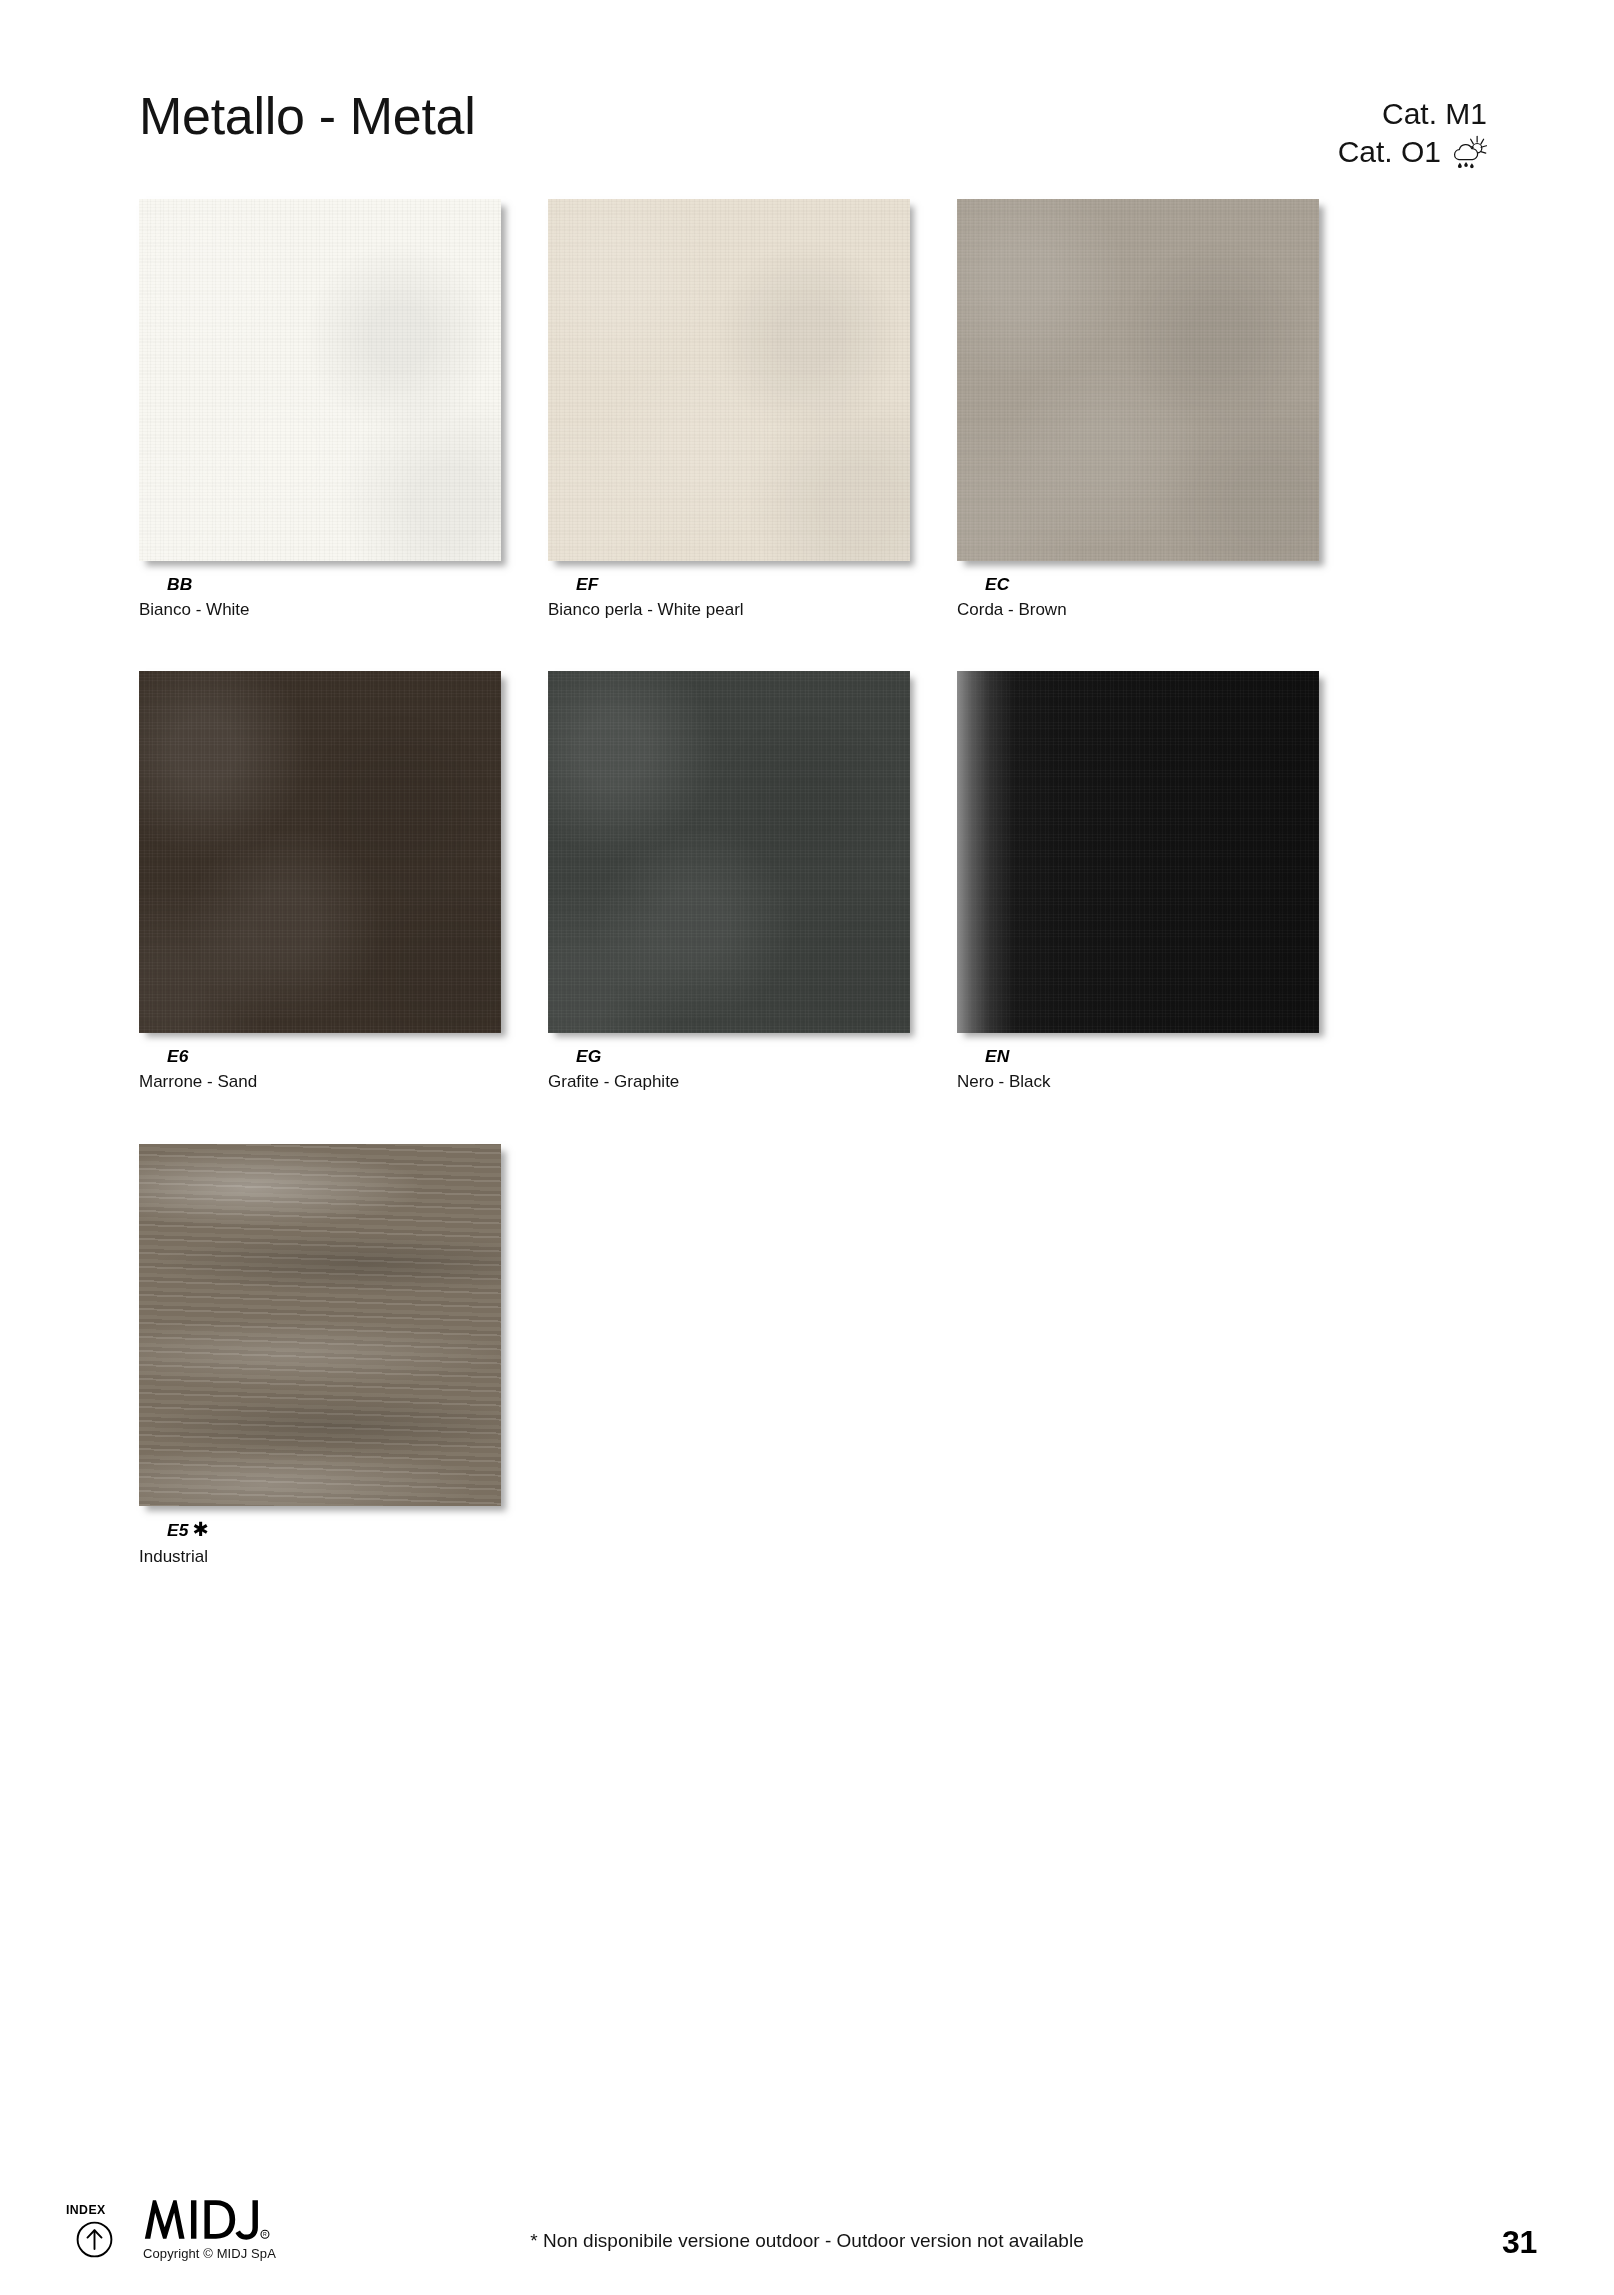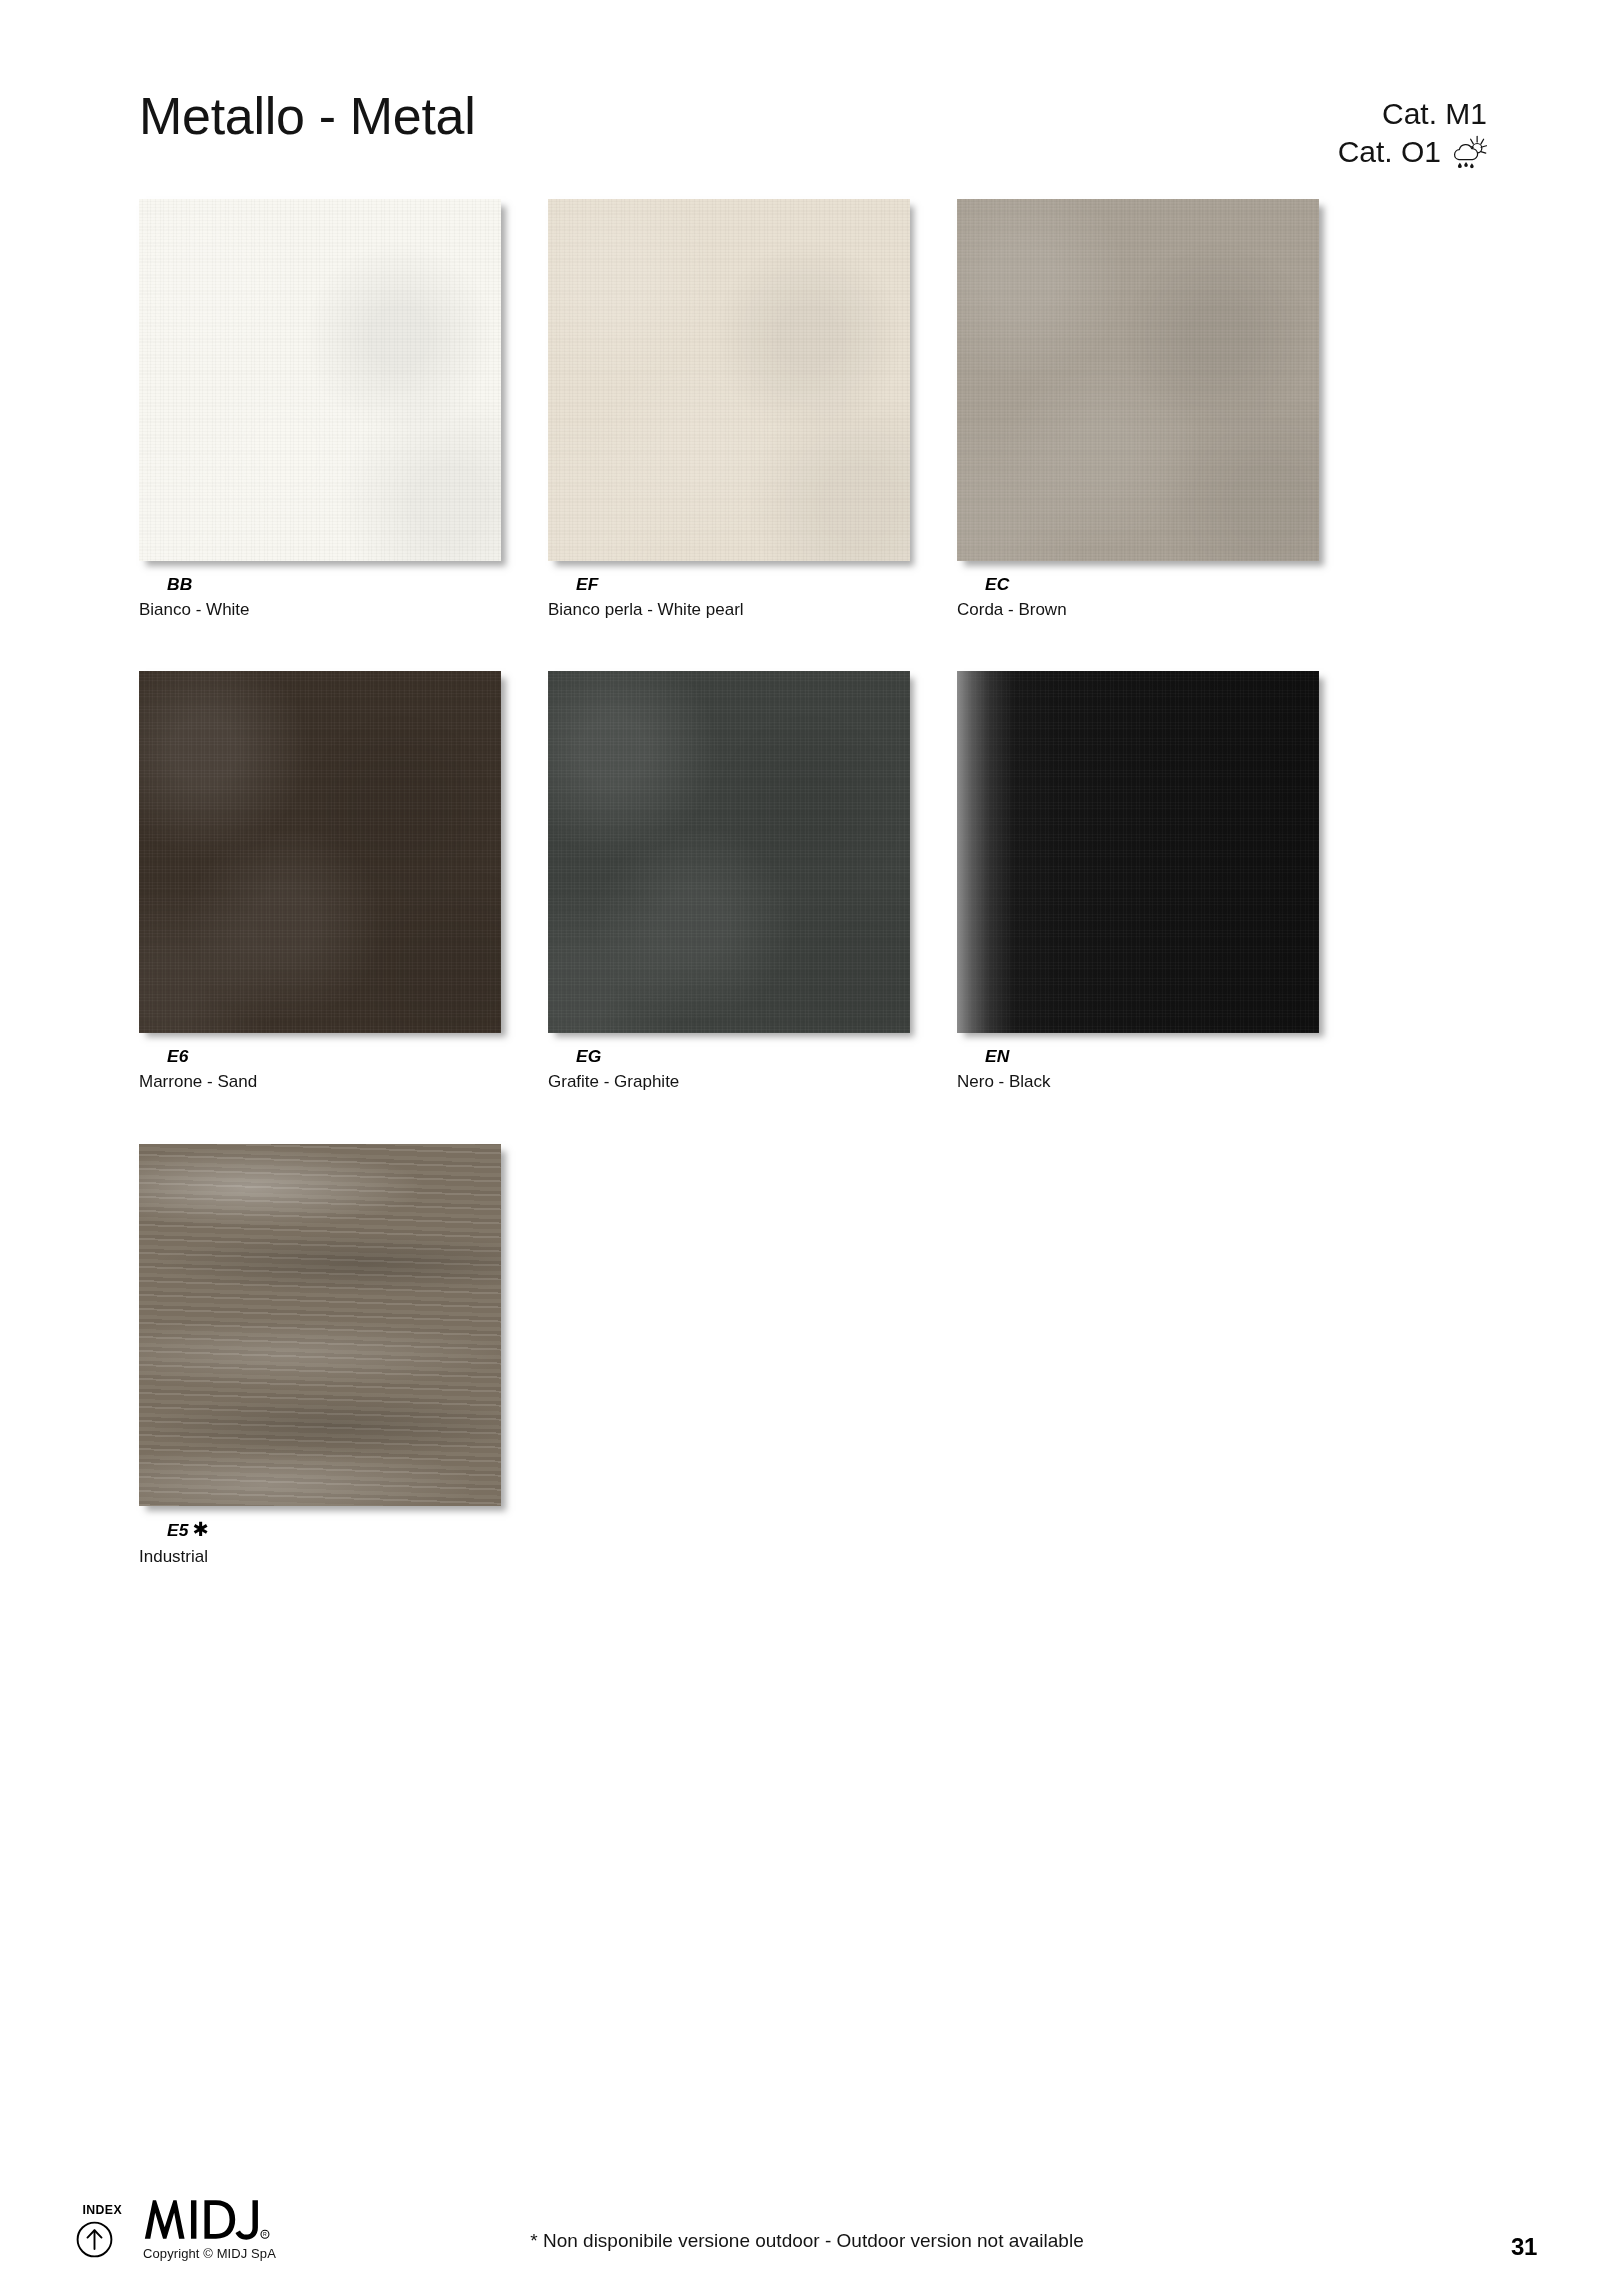--- a/index.html
+++ b/index.html
@@ -187,21 +187,21 @@
     left: 0;
     bottom: 0;
     width: 1614px;
     height: 149px;
   }
   .index-btn {
     position: absolute;
     left: 66px;
     bottom: 37px;
     width: 56px;
-    text-align: right;
+    text-align: left;
   }
   .index-label {
     font-size: 12.3px;
     font-weight: bold;
     letter-spacing: 0.4px;
     line-height: 1;
     margin-bottom: 4.5px;
     color: #000000;
   }
   .index-circle {
@@ -230,21 +230,21 @@
     bottom: 43px;
     font-size: 19px;
     font-weight: 300;
     color: #141414;
     white-space: nowrap;
   }
   .page-number {
     position: absolute;
     right: 77px;
     bottom: 34px;
-    font-size: 24px;
+    font-size: 32px;
     font-weight: bold;
     letter-spacing: -0.3px;
     color: #000000;
   }
 </style>
 </head>
 <body>
 
 <div class="page">
 

